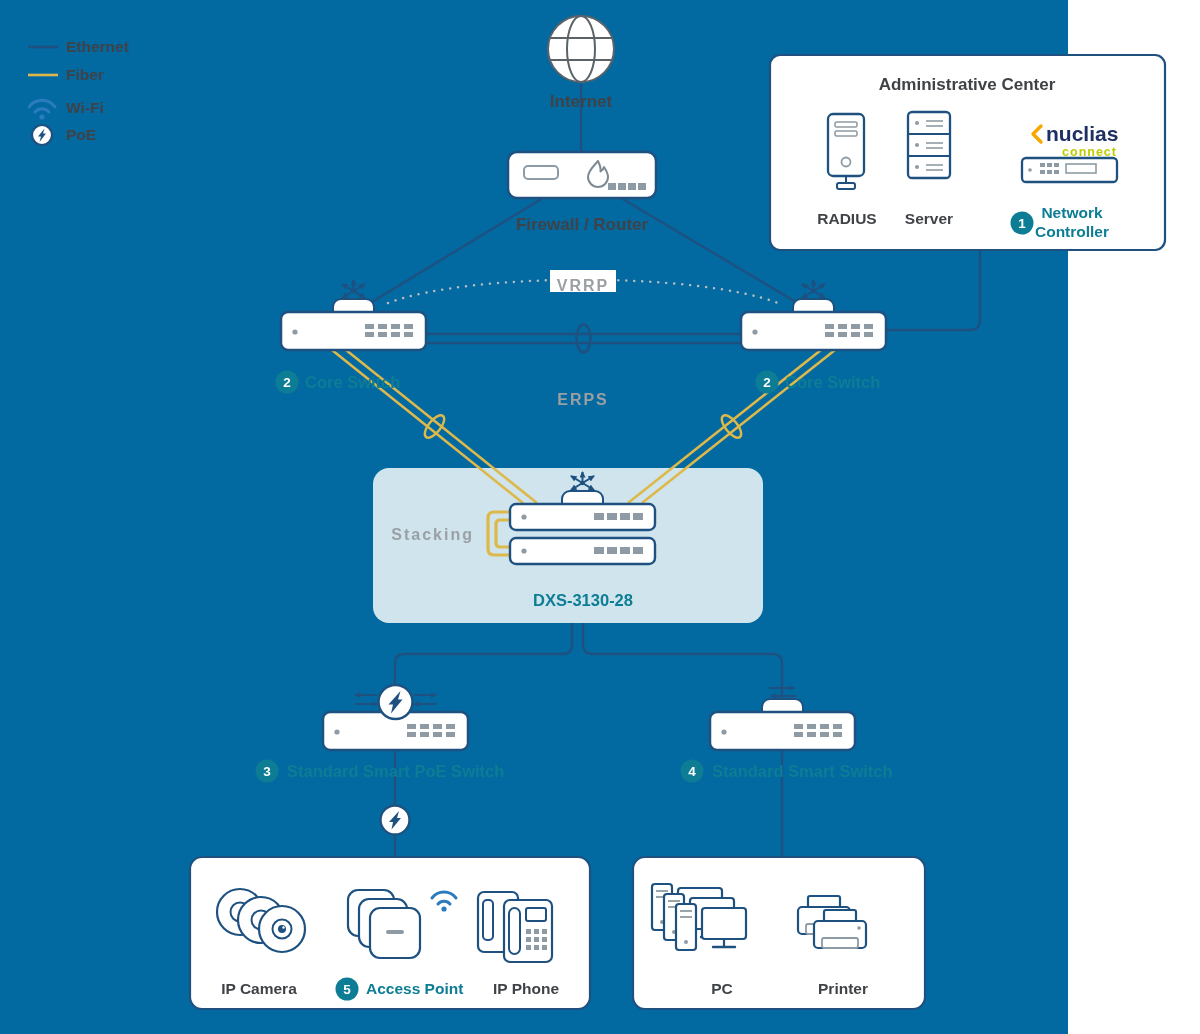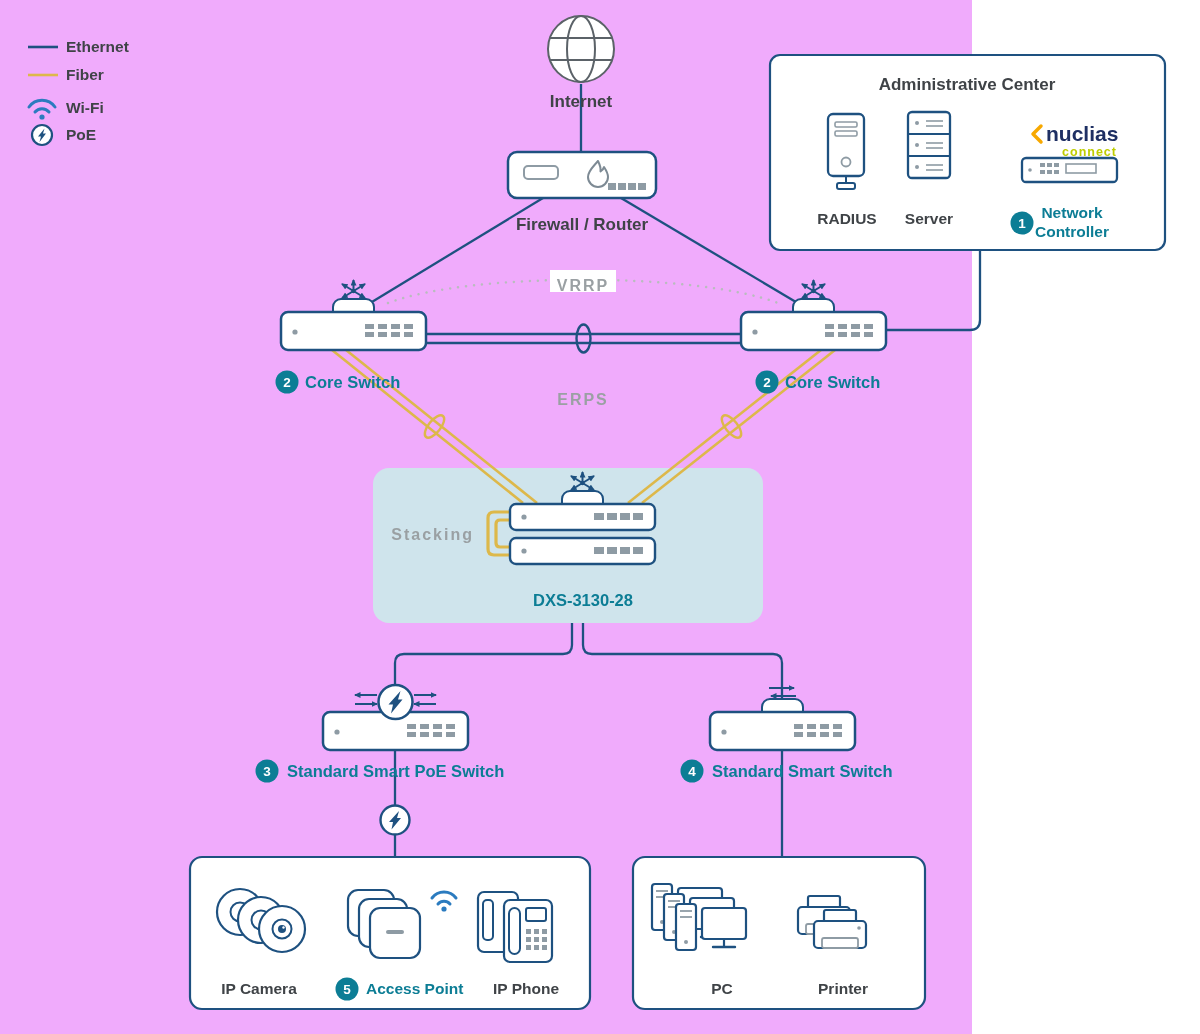--- a/index.html
+++ b/index.html
@@ -1,20 +1,20 @@
 <!DOCTYPE html>
 <html><head>
 <meta charset="utf-8">
 <style>
   html, body { margin: 0; padding: 0; background: #ffffff; }
   .stage {
     position: relative;
-    width: 972px;
+    width: 1068px;
     height: 1034px;
-    background: #f0abfc;
+    background: #0369a1;
     font-family: "Liberation Sans", "DejaVu Sans", sans-serif;
   }
   svg text { font-family: "Liberation Sans", "DejaVu Sans", sans-serif; }
   .t-dark   { fill:#3f4347; font-size:17px;   font-weight:700; }
   .t-node   { fill:#3f4347; font-size:15.5px; font-weight:700; }
   .t-teal   { fill:#0c7d95; font-size:16.5px; font-weight:700; }
   .t-tealsm { fill:#0c7d95; font-size:15.5px; font-weight:700; }
   .t-grey   { fill:#9aa0a3; font-size:16px;   font-weight:700; letter-spacing:2px; }
   .t-badge  { fill:#ffffff; font-size:13.5px; font-weight:700; text-anchor:middle; }
   .t-legend { fill:#3f4347; font-size:15.5px; font-weight:600; }

